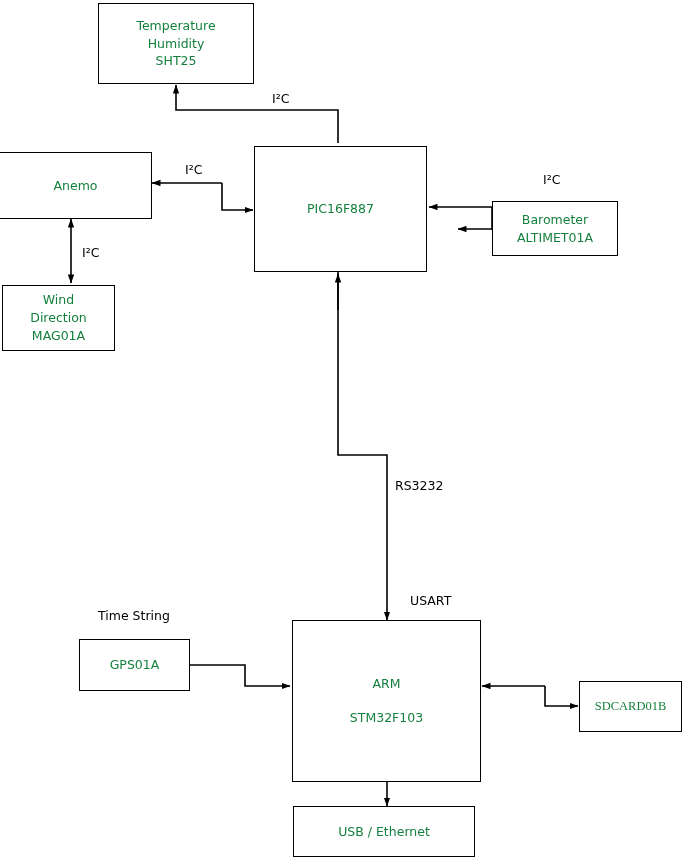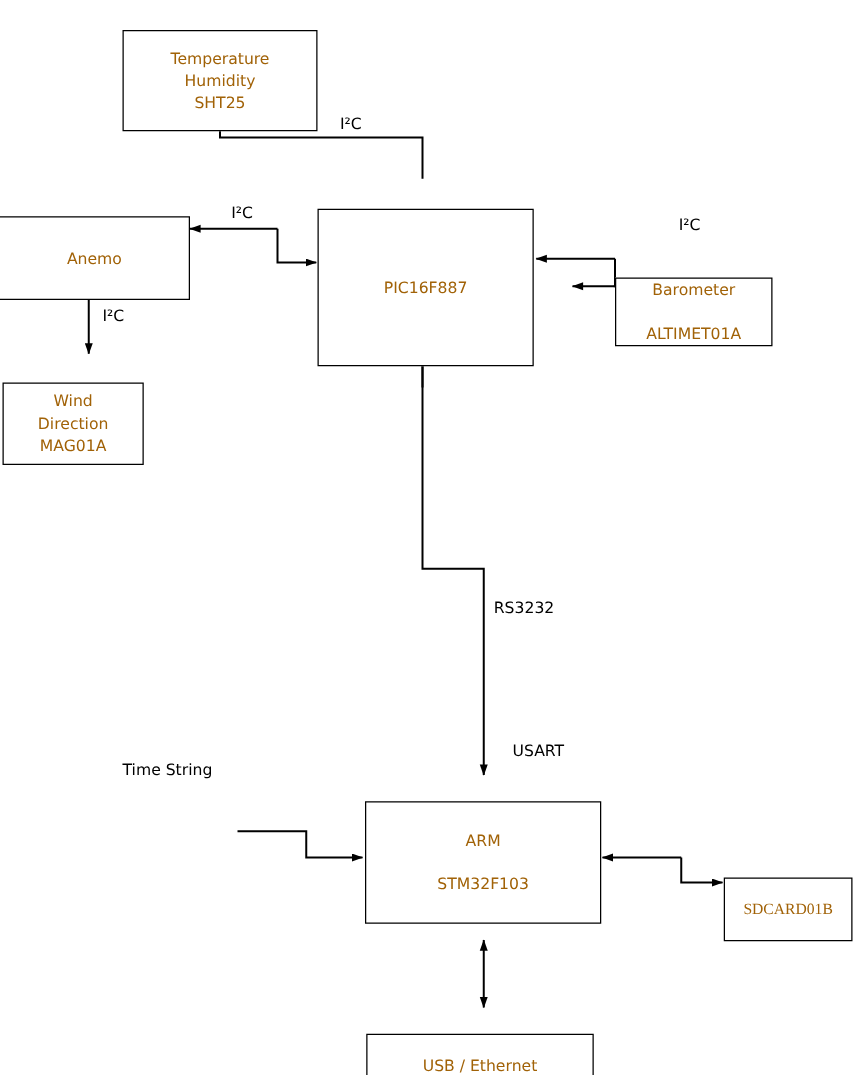--- a/index.html
+++ b/index.html
@@ -19,24 +19,23 @@
     position: absolute;
     box-sizing: border-box;
     border: 1.6px solid #000000;
     background: #ffffff;
     display: flex;
     flex-direction: column;
     align-items: center;
     justify-content: center;
     text-align: center;
     font-size: 12.5px;
-    color: #a16207;
+    color: #15803d;
     line-height: 1.42;
     z-index: 3;
-    margin-top: 21px;
   }
   .node .line {
     display: block;
     white-space: pre;
   }
   .node.spaced .line + .line {
     margin-top: 16px;
   }
   .label {
     position: absolute;
@@ -102,33 +101,36 @@
   </div>
 
   <div class="node" style="left:-1px; top:152px; width:153px; height:67px;text-align:right;">
     <span class="line">Anemo</span>
   </div>
 
   <div class="node" style="left:254px; top:146px; width:173px; height:126px;">
     <span class="line">PIC16F887</span>
   </div>
 
-  <div class="node" style="left:492px; top:201px; width:126px; height:55px;justify-content:space-between;">
+  <div class="node" style="left:492px; top:201px; width:126px; height:55px;">
     <span class="line">Barometer</span>
     <span class="line">ALTIMET01A</span>
   </div>
 
   <div class="node" style="left:2px; top:285px; width:113px; height:66px;">
     <span class="line">Wind</span>
     <span class="line">Direction</span>
     <span class="line">MAG01A</span>
   </div>
 
+  <div class="node" style="left:79px; top:639px; width:111px; height:52px;">
+    <span class="line">GPS01A</span>
+  </div>
 
-  <div class="node spaced" style="left:292px; top:620px; width:189px; height:98px;">
+  <div class="node spaced" style="left:292px; top:620px; width:189px; height:162px;">
     <span class="line">ARM</span>
     <span class="line">STM32F103</span>
   </div>
 
   <div class="node" style="left:579px; top:681px; width:103px; height:51px;font-family:Liberation Serif, serif;">
     <span class="line">SDCARD01B</span>
   </div>
 
   <div class="node" style="left:293px; top:806px; width:182px; height:51px;text-align:center;">
     <span class="line">USB / Ethernet</span>

